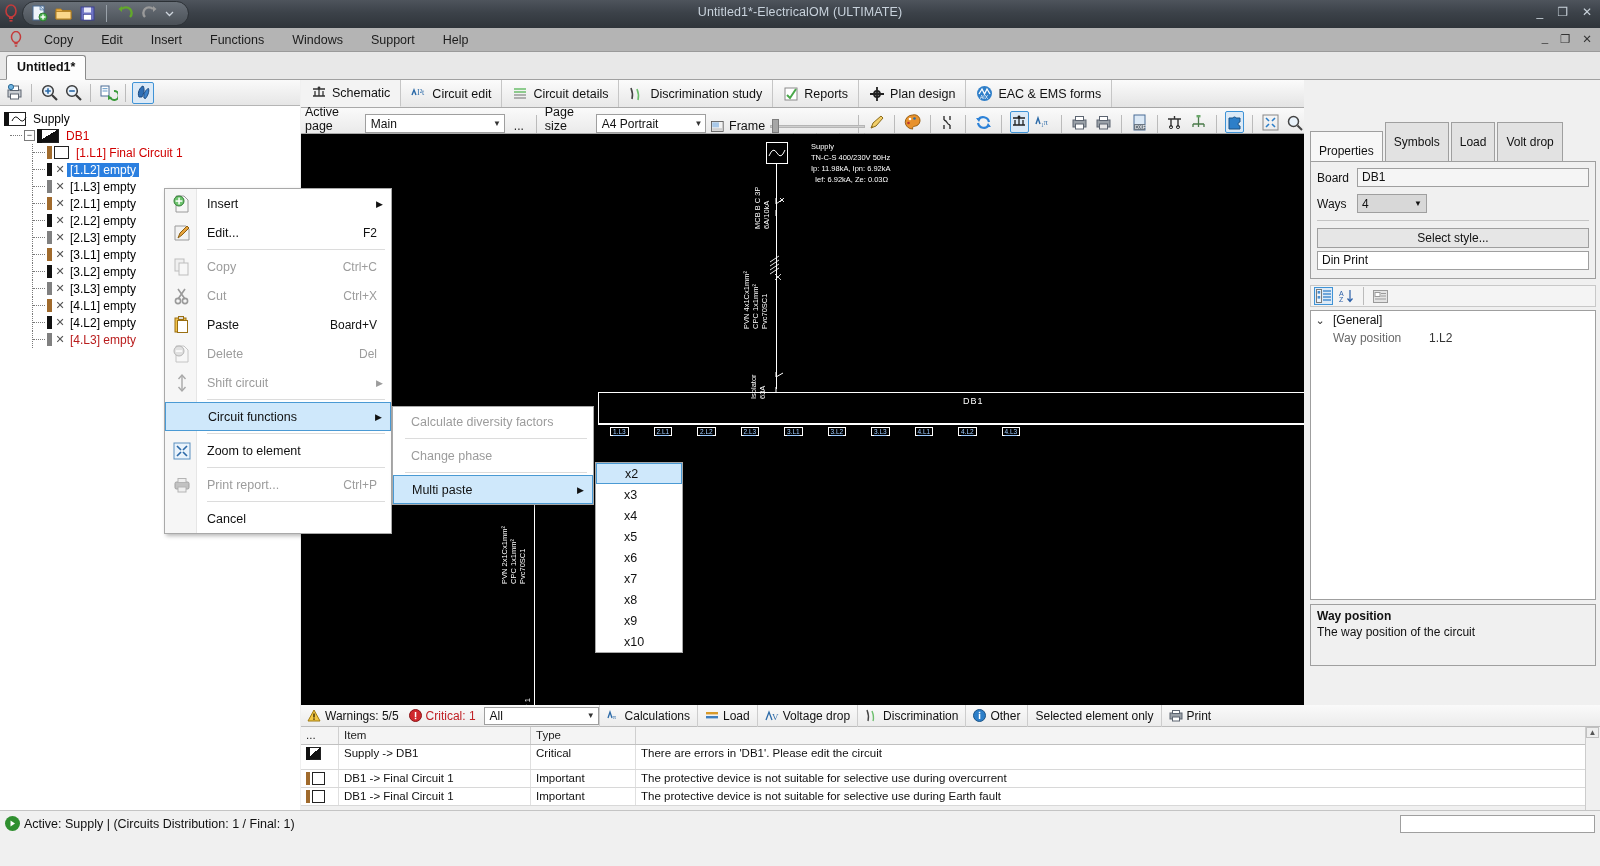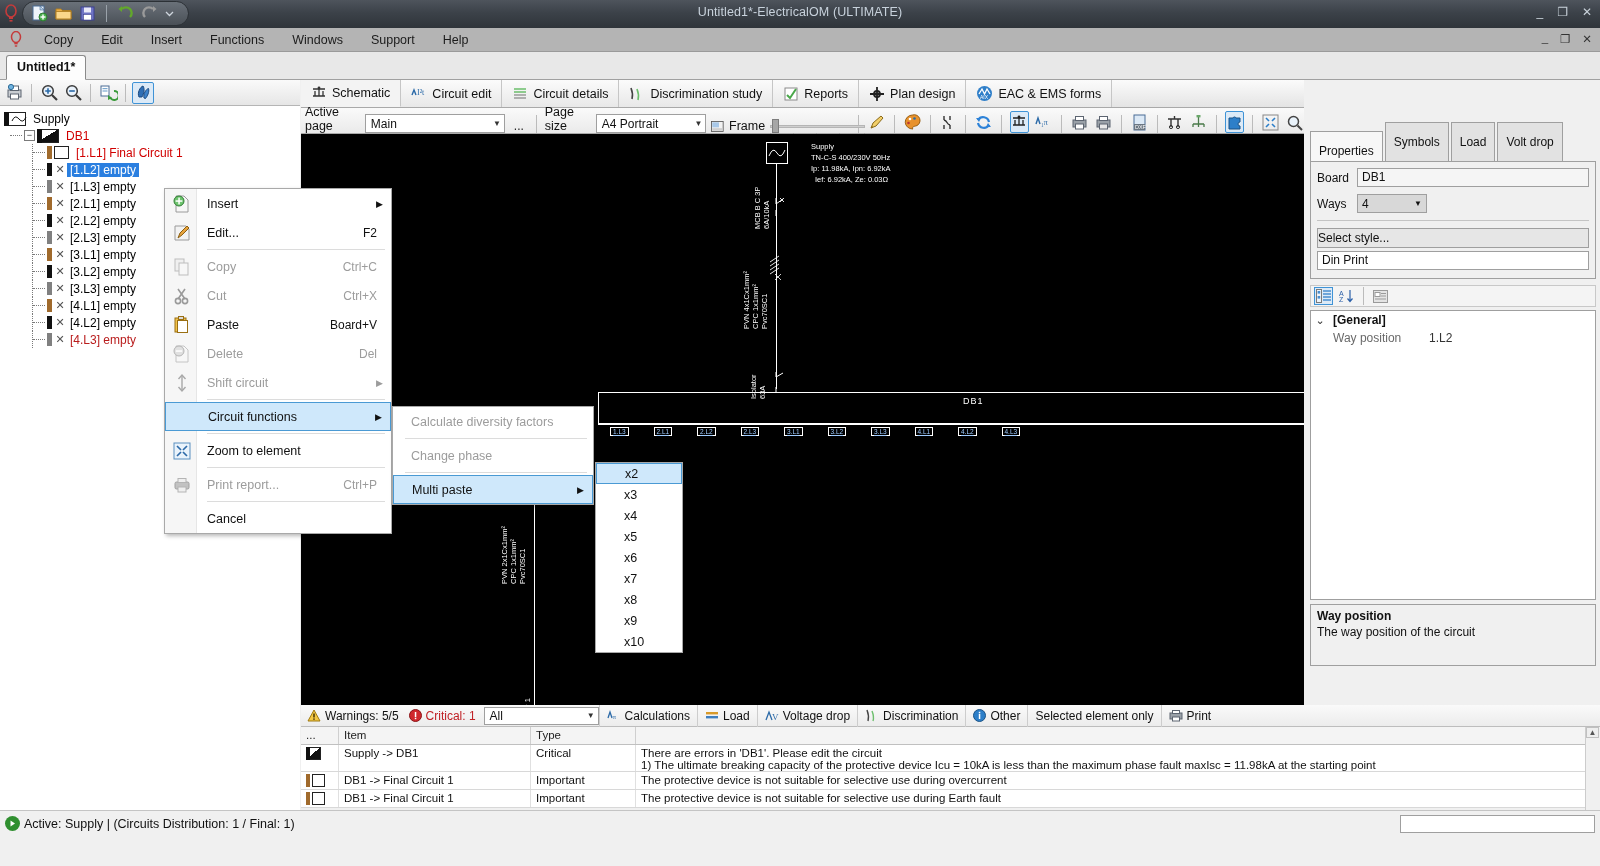--- a/index.html
+++ b/index.html
@@ -136,28 +136,28 @@
   .rtab { font-size:12px; padding:12px 8px; border:1px solid #9f9f9f; border-bottom:none;
           background:#e2e2e2; margin-right:2px; color:#111;}
   .rtab.active { background:#f7f7f7; padding-bottom:3px; }
   #rbox1 { margin:0 4px; border:1px solid #9f9f9f; background:#f0f0f0; padding:6px 6px 8px 6px;}
   .frow { display:flex; align-items:center; margin-bottom:7px; }
   .frow .flbl { width:40px; font-size:12px; color:#111;}
   .finput { flex:1; height:19px; border:1px solid #9f9f9f; background:#f5f5f5; font-size:12px; padding:0 4px; line-height:17px; color:#111;}
   .fcombo { width:70px; height:19px; border:1px solid #9f9f9f; background:#d8d8d8;
             display:flex;align-items:center;justify-content:space-between;padding:0 4px;font-size:12px;color:#111;}
   .hr { height:1px; background:#c4c4c4; margin:7px 0;}
-  .fbtn { height:20px; background:#e6e6e6; border:1px solid #9f9f9f; font-size:12px; text-align:left; line-height:18px; color:#111;}
+  .fbtn { height:20px; background:#e6e6e6; border:1px solid #9f9f9f; font-size:12px; text-align:center; line-height:18px; color:#111;}
   #propToolbar { margin:6px 4px 0 4px; height:22px; border:1px solid #c8c8c8; background:#f4f4f4;
                  display:flex; align-items:center; gap:4px; padding-left:3px;}
   .ptb { width:19px;height:18px;display:flex;align-items:center;justify-content:center;border:1px solid transparent;}
   .ptb.active{border:1px solid #3f93d6;background:#dceaf7;}
   #propGrid { margin:3px 4px 0 4px; border:1px solid #9f9f9f; background:#fff; height:290px; font-size:12px;}
   .pgrow { display:flex; height:18px; align-items:center; }
-  .pgcat { font-weight:bold; color:#111; padding-left:4px; }
+  .pgcat { font-weight:normal; color:#111; padding-left:4px; }
   .pgname { width:118px; color:#6a6a6a; padding-left:22px;}
   .pgval { color:#333; }
   #propDesc { margin:4px 4px 0 4px; border:1px solid #9f9f9f; background:#f0f0f0; height:62px; padding:4px 6px;}
   #propDesc .t { font-weight:bold; font-size:12px; color:#111;}
   #propDesc .d { font-size:12px; color:#111; margin-top:2px;}
   
   #bottompanel { position:absolute; left:301px; top:705px; width:1299px; height:105px; background:#f0f0f0;}
   #warnbar { height:22px; display:flex; align-items:center; gap:0; border-bottom:1px solid #bdbdbd;
              background:linear-gradient(to bottom,#fafafa,#ececec); padding-left:4px;}
   .wb-item { display:flex; align-items:center; gap:4px; font-size:12px; padding:0 8px 0 2px;}
@@ -822,21 +822,20 @@
     <div class="c1">Item</div>
     <div class="c2">Type</div>
   </div>
   <div id="warnrows">
       <div class="grow" style="min-height: 25px;">
         <div class="c0"><span class="rowicon-db"><span class="blk"></span></span></div>
         <div class="c1">Supply -&gt; DB1</div>
         <div class="c2">Critical</div>
         <div class="c3">
           <div>There are errors in 'DB1'. Please edit the circuit</div>
-          <div>1) The ultimate breaking capacity of the protective device Icu = 10kA is less than the maximum phase fault maxIsc = 11.98kA at the starting point</div>
         </div>
       </div>
       <div class="grow" style="min-height: 16px;">
         <div class="c0"><span style="display:inline-flex;align-items:center;">
             <span style="width:4px;height:13px;background:#a06a2c;display:inline-block;margin-right:2px;"></span>
             <span class="rowicon-fc"></span>
           </span></div>
         <div class="c1">DB1 -&gt; Final Circuit  1</div>
         <div class="c2">Important</div>
         <div class="c3">

